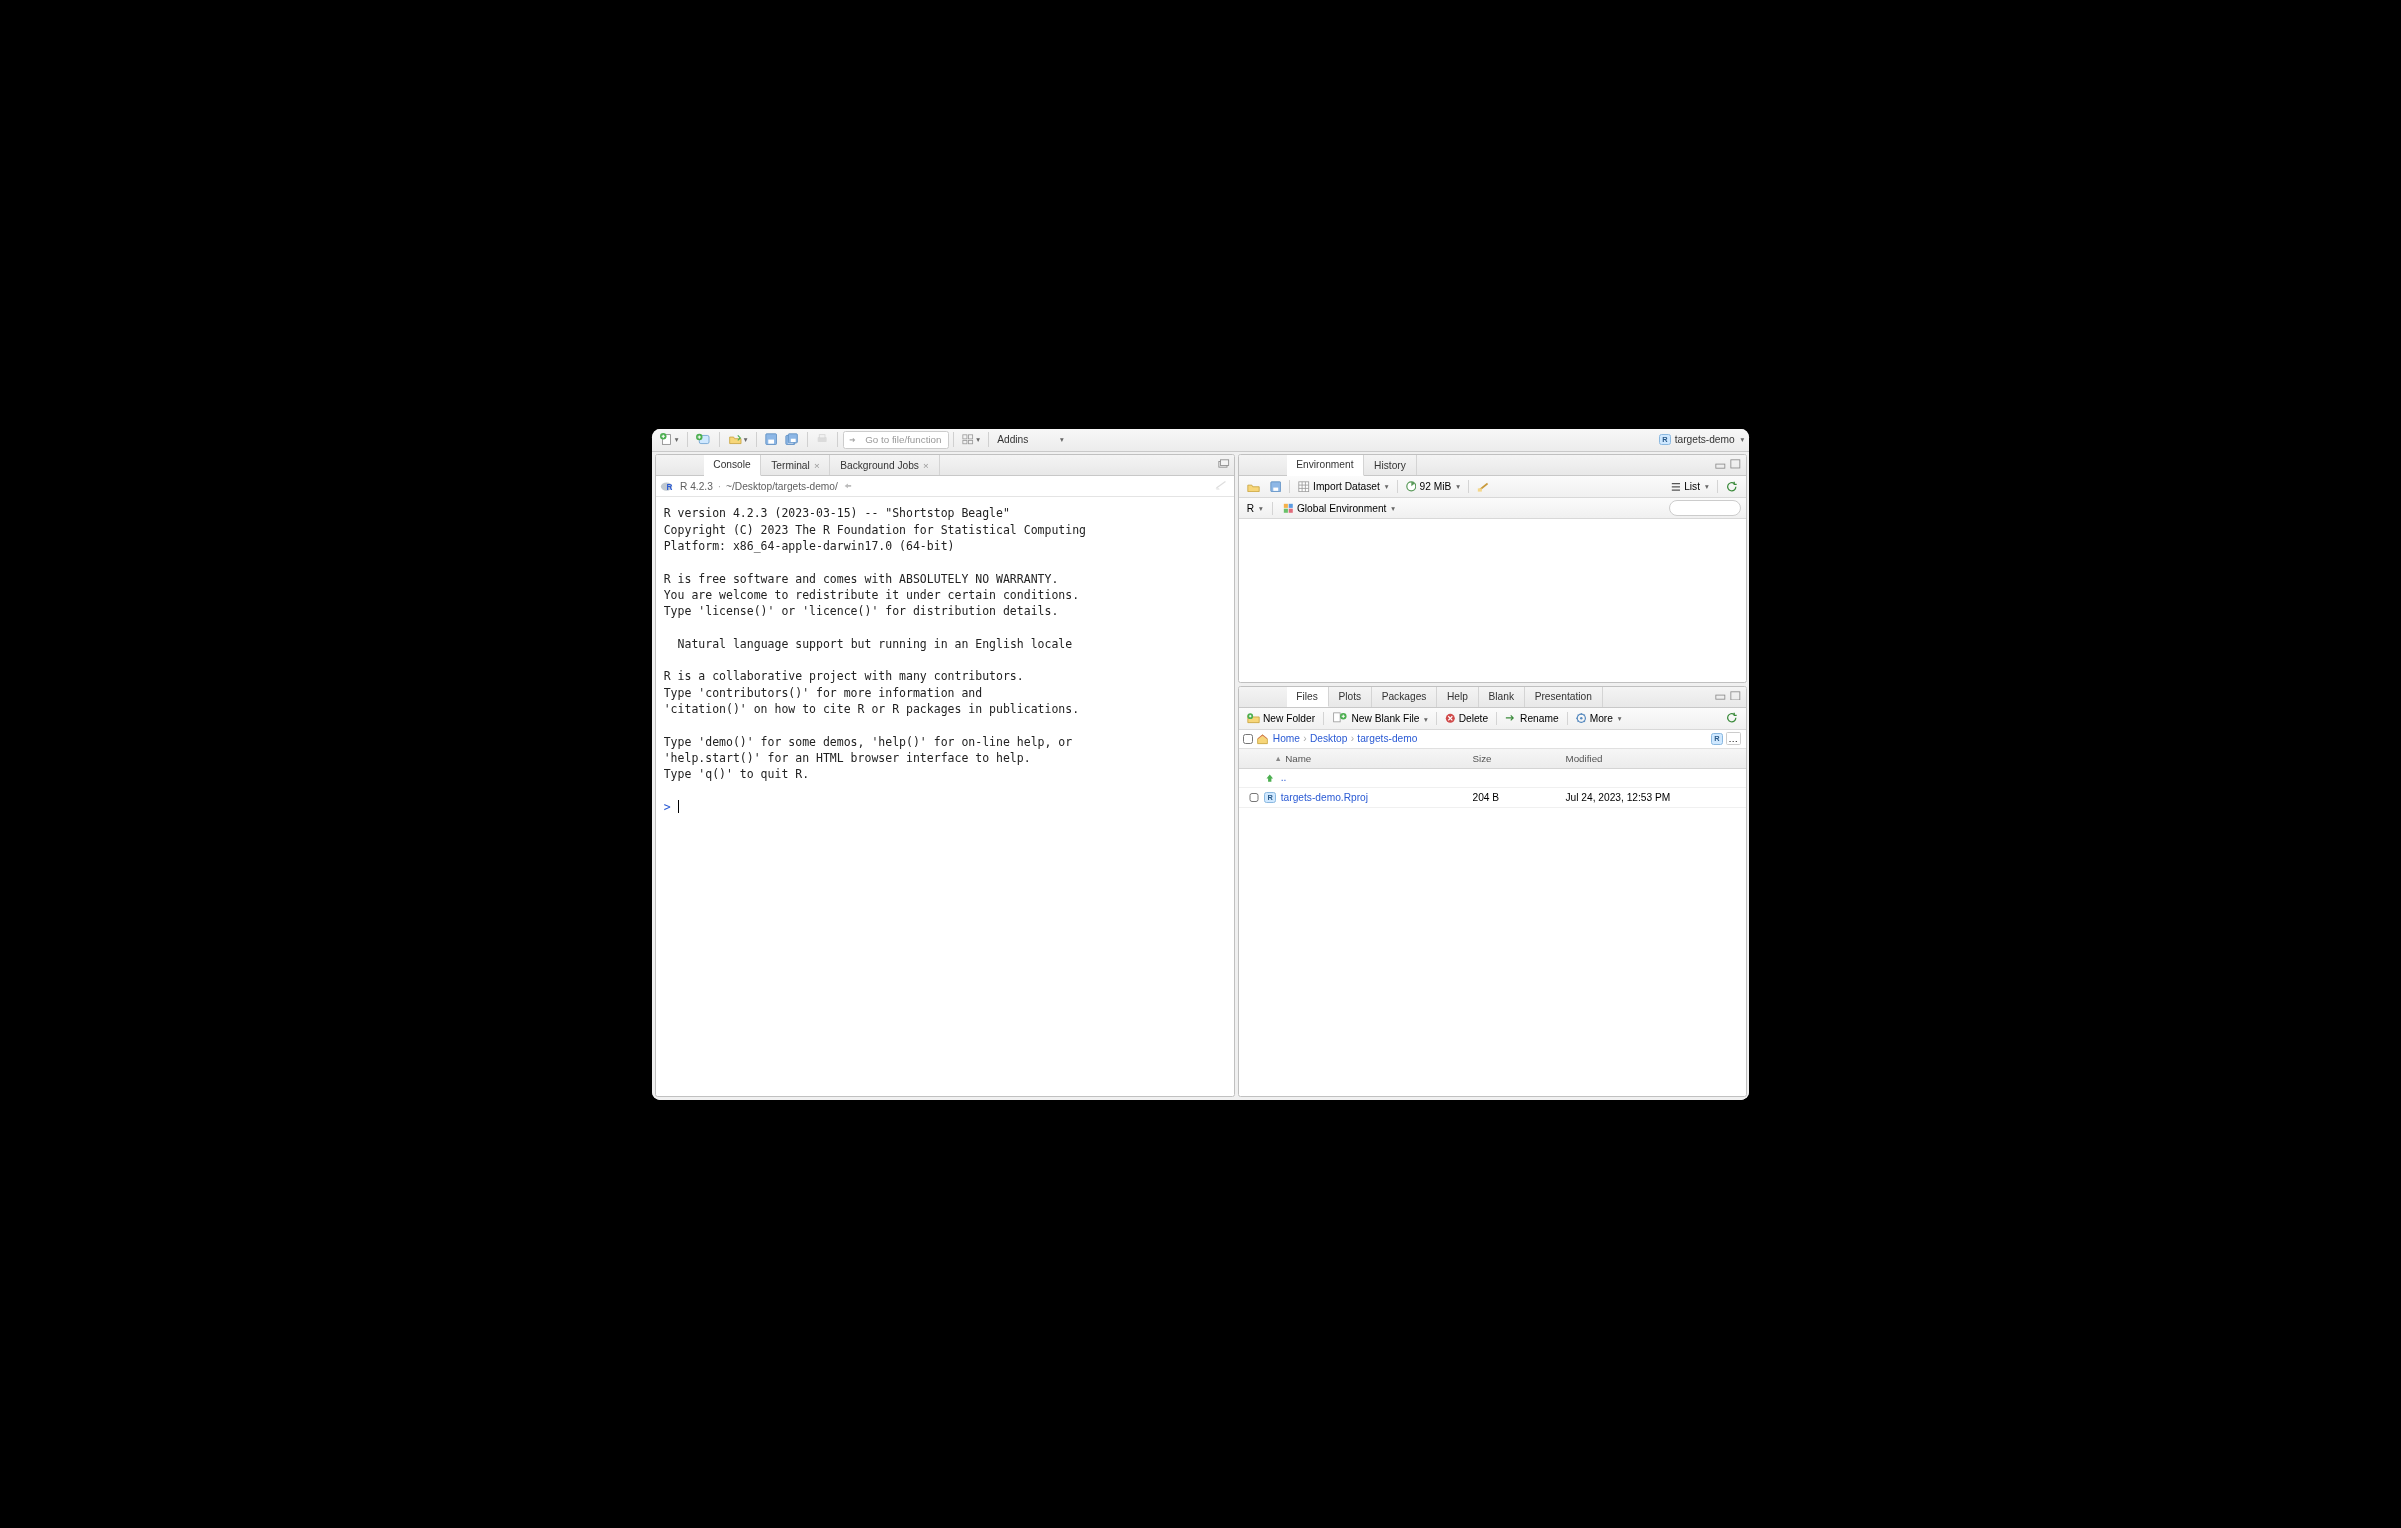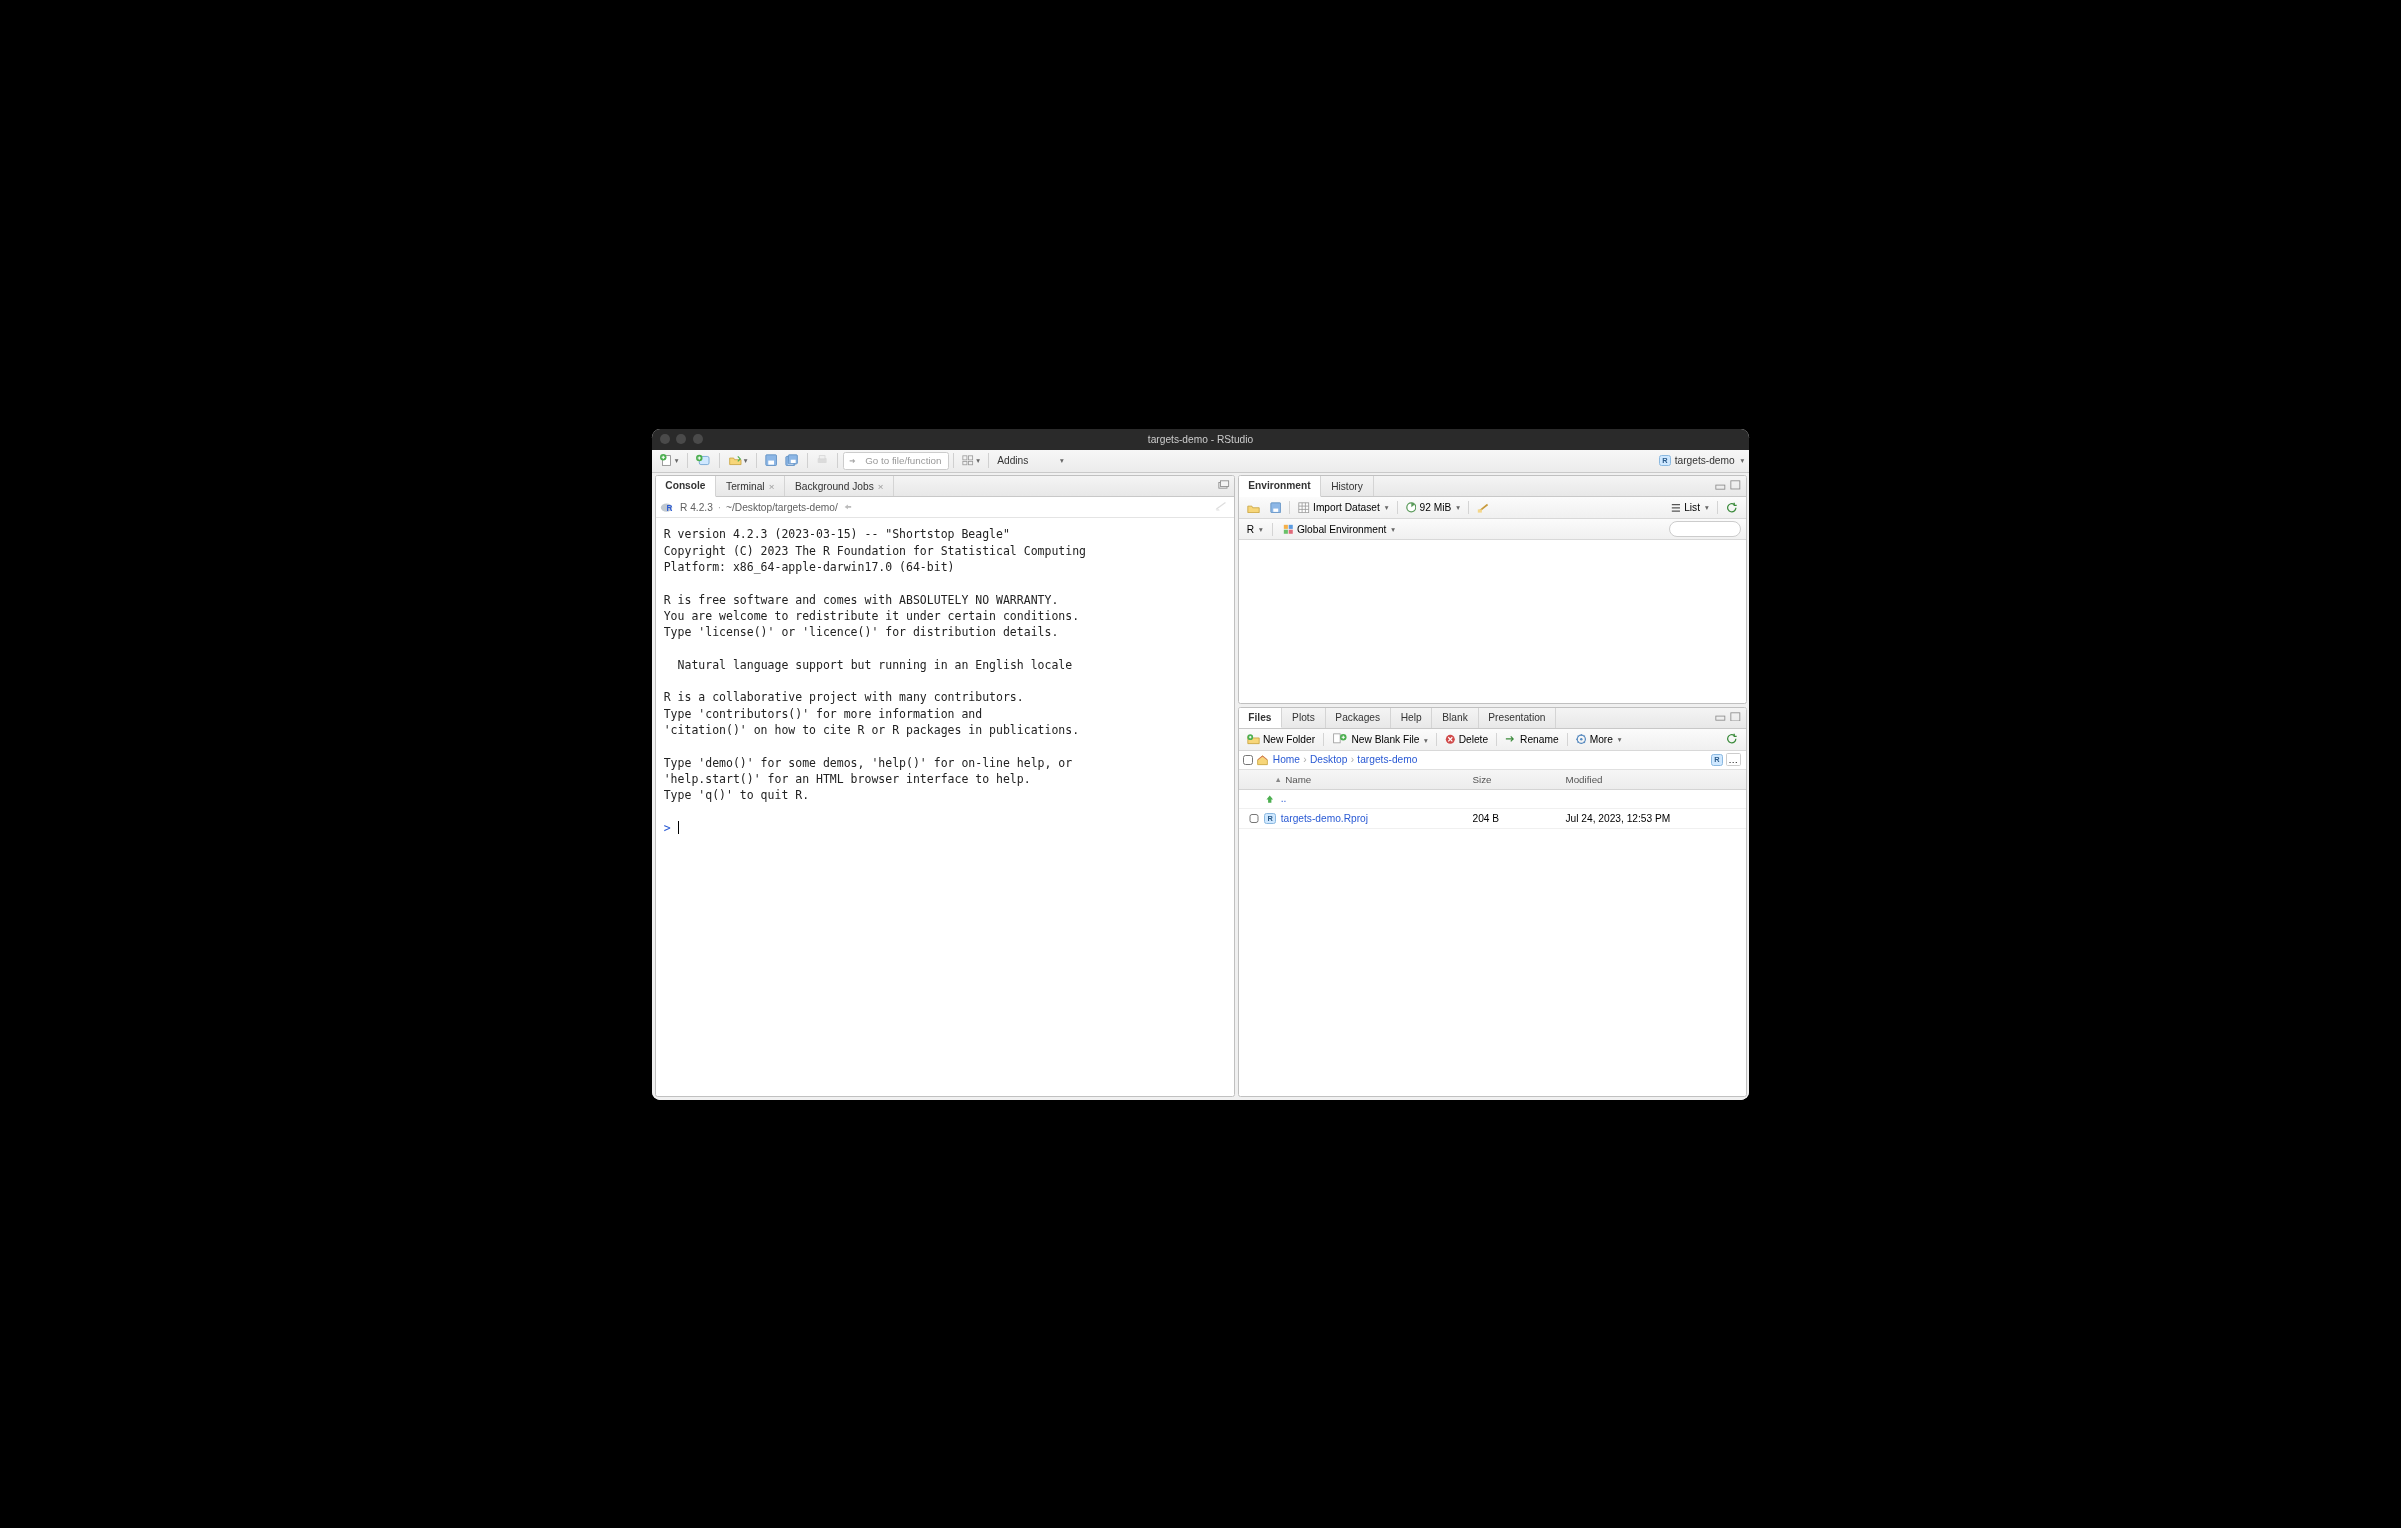--- a/index.html
+++ b/index.html
@@ -138,23 +138,24 @@
   padding: 0 9.8px;
   display: flex;
   align-items: center;
   font-size: 10.2px;
   color: #333;
   border-right: 0.8px solid #d4d4d4;
   gap: 4.1px;
 }
 .tab.active {
   background: #fff;
-  font-weight: 700;
+  font-weight: 400;
   border-bottom: 0.8px solid #fff;
   margin-bottom: -0.8px;
+  margin-left: 48px;
 }
 .closex {
   color: #999;
   font-size: 9.8px;
 }
 .wincontrols {
   position: absolute;
   right: 3.3px;
   top: 3.3px;
   display: flex;
@@ -289,28 +290,20 @@
   justify-content: center;
   font-size: 9.8px;
   background: #fff;
 }
 </style>
 </head>
 <body>
 
 <div class="window">
 
-  <div class="titlebar">
-    <div class="traffic">
-      <span></span>
-      <span></span>
-      <span></span>
-    </div>
-    <span>targets-demo - RStudio</span>
-  </div>
 
   <div class="maintoolbar">
     <span class="tbtn">
       <svg width="13" height="13" viewBox="0 0 16 16">
           <rect x="3" y="2" width="10" height="12" fill="#fff" stroke="#888"></rect>
           <circle cx="4" cy="4" r="4" fill="#4caf50"></circle>
           <path d="M2 4h4M4 2v4" stroke="#fff" stroke-width="1.3"></path>
         </svg>
       <span class="dd">▾</span>
     </span>

